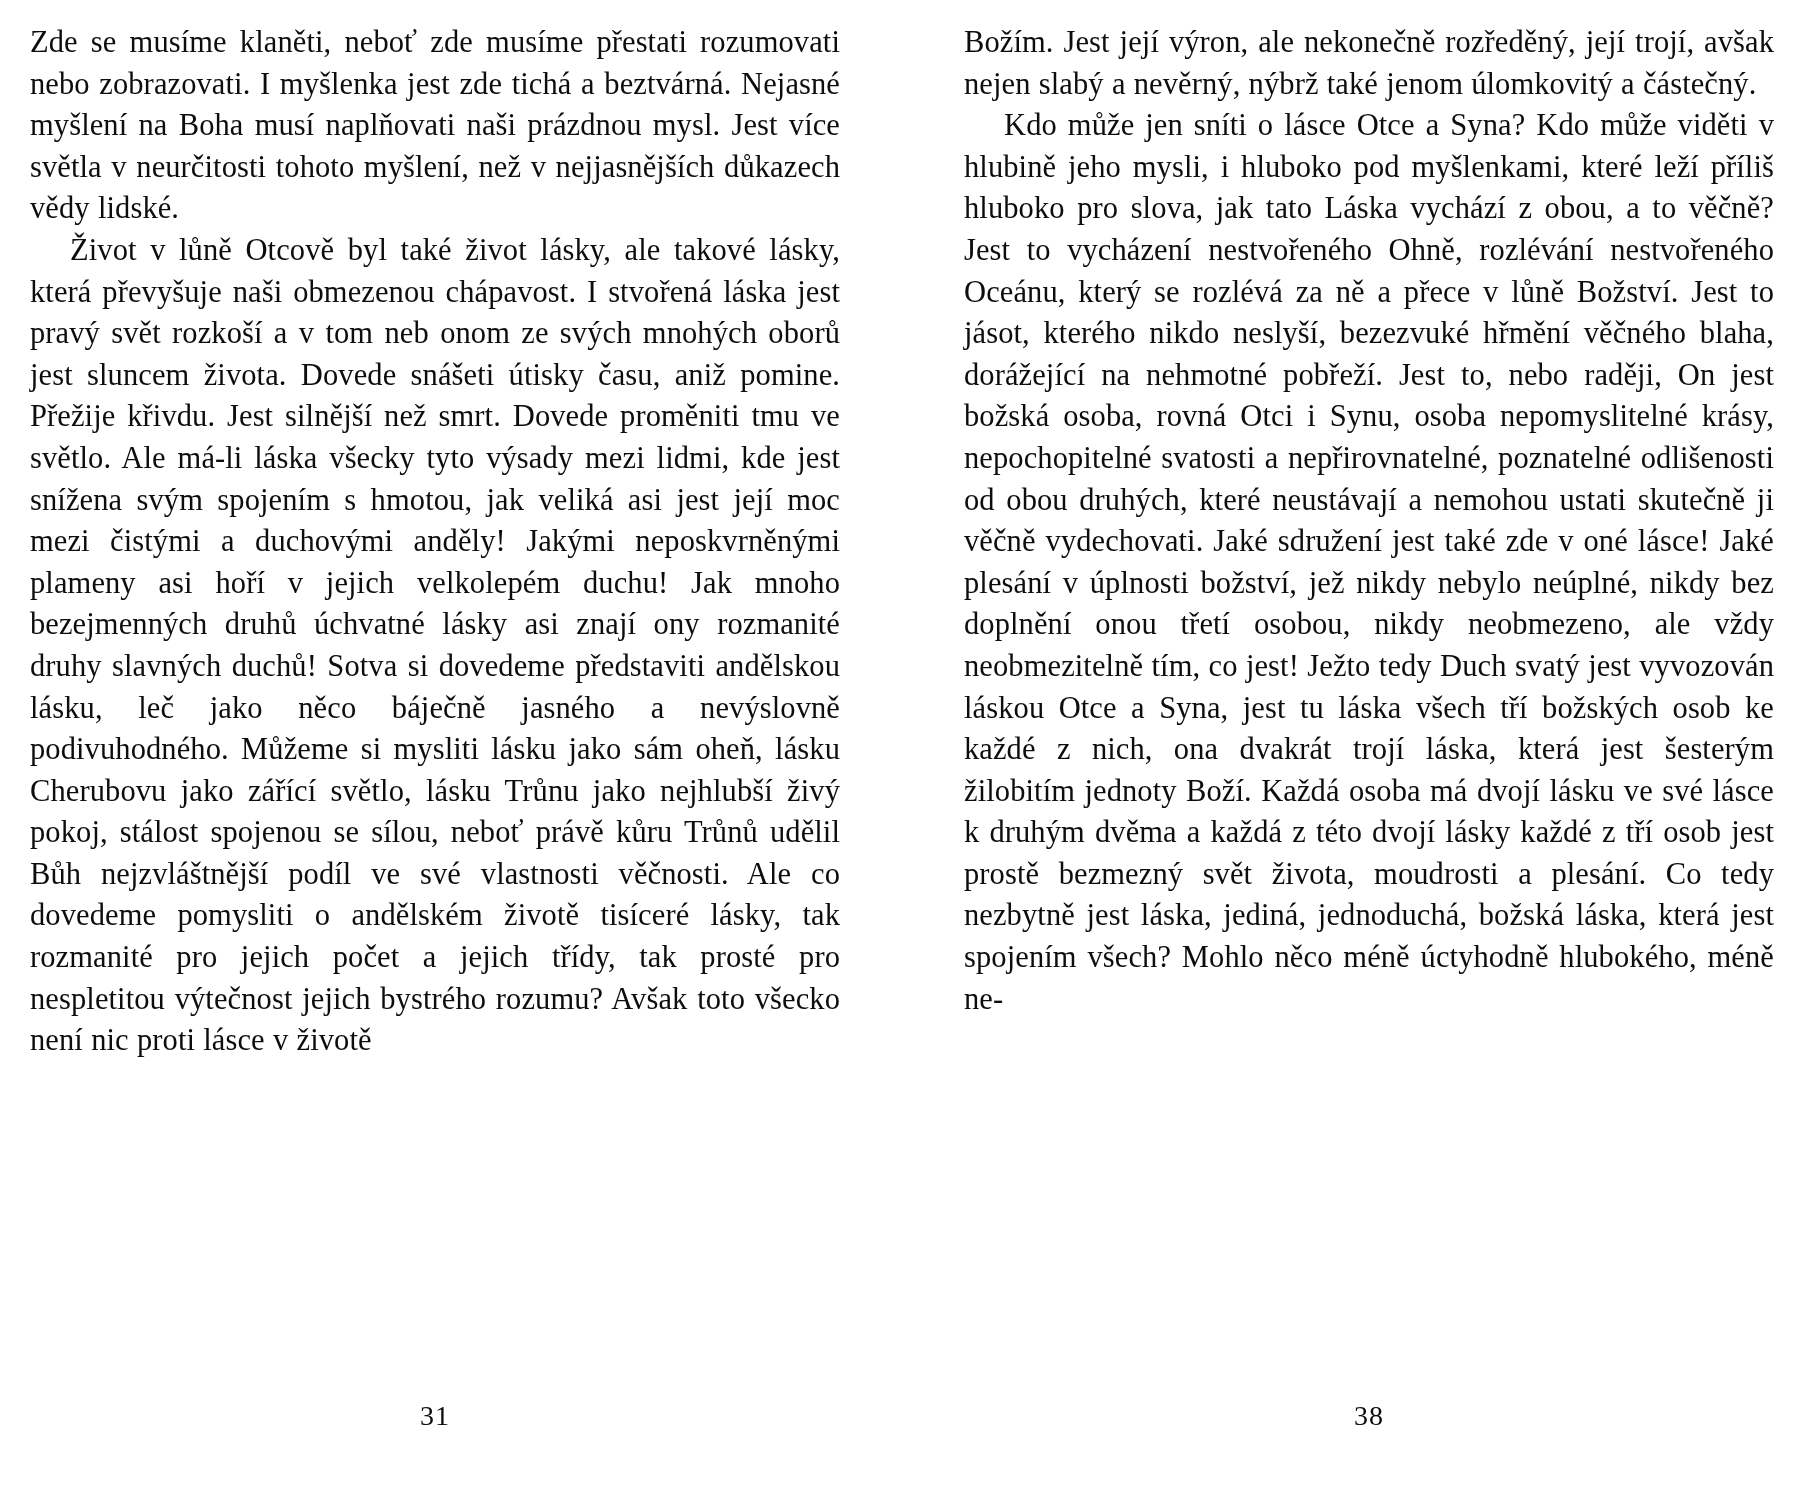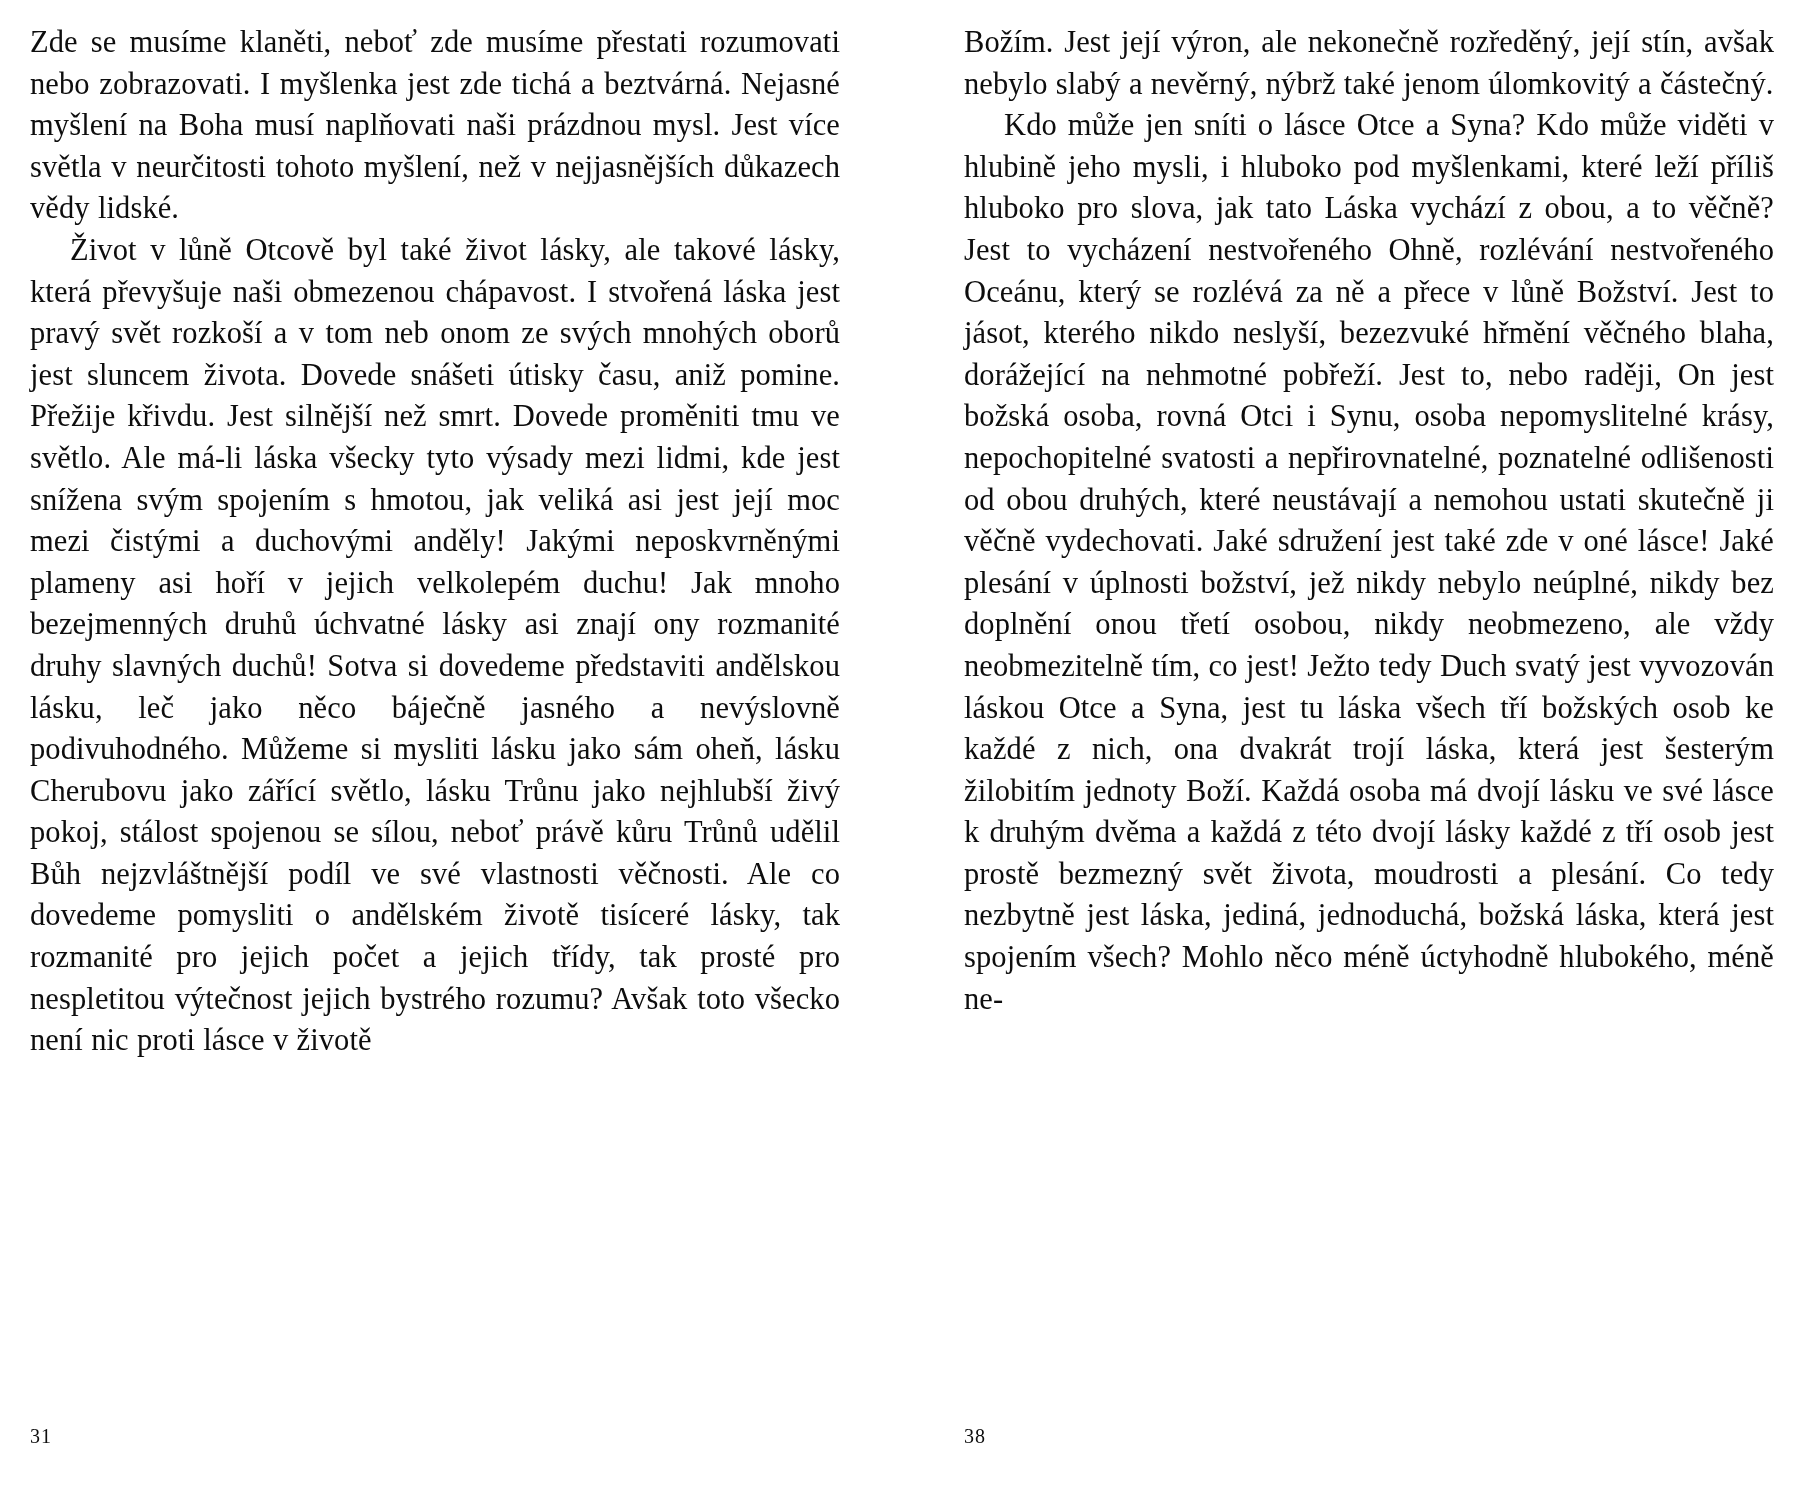--- a/index.html
+++ b/index.html
@@ -45,25 +45,25 @@
     hyphens: none;
   }
   .textblock p {
     margin: 0;
   }
   .textblock p.indent {
     text-indent: 40px;
   }
   .folio {
     position: absolute;
-    bottom: 52px;
+    bottom: 68px;
     left: 0;
     right: 0;
-    text-align: left;
-    font-size: 20px;
+    text-align: center;
+    font-size: 28px;
     letter-spacing: 1px;
   }
   .page-left .folio { padding-right: 62px; }
   .page-right .folio { padding-left: 62px; }
   
   .textblock {
     font-weight: 400;
     letter-spacing: 0.1px;
     word-spacing: 0.5px;
   }
@@ -76,19 +76,19 @@
   <div class="page page-left">
     <div class="textblock">
       <p>Zde se musíme klaněti, neboť zde musíme přestati rozumovati nebo zobrazovati. I myšlenka jest zde tichá a beztvárná. Nejasné myšlení na Boha musí naplňovati naši prázdnou mysl. Jest více světla v neurčitosti tohoto myšlení, než v nejjasnějších důkazech vědy lidské.</p>
       <p class="indent">Život v lůně Otcově byl také život lásky, ale takové lásky, která převyšuje naši obmezenou chápavost. I stvořená láska jest pravý svět rozkoší a v tom neb onom ze svých mnohých oborů jest sluncem života. Dovede snášeti útisky času, aniž pomine. Přežije křivdu. Jest silnější než smrt. Dovede proměniti tmu ve světlo. Ale má-li láska všecky tyto výsady mezi lidmi, kde jest snížena svým spojením s hmotou, jak veliká asi jest její moc mezi čistými a duchovými anděly! Jakými neposkvrněnými plameny asi hoří v jejich velkolepém duchu! Jak mnoho bezejmenných druhů úchvatné lásky asi znají ony rozmanité druhy slavných duchů! Sotva si dovedeme představiti andělskou lásku, leč jako něco báječně jasného a nevýslovně podivuhodného. Můžeme si mysliti lásku jako sám oheň, lásku Cherubovu jako zářící světlo, lásku Trůnu jako nejhlubší živý pokoj, stálost spojenou se sílou, neboť právě kůru Trůnů udělil Bůh nejzvláštnější podíl ve své vlastnosti věčnosti. Ale co dovedeme pomysliti o andělském životě tisíceré lásky, tak rozmanité pro jejich počet a jejich třídy, tak prosté pro nespletitou výtečnost jejich bystrého rozumu? Avšak toto všecko není nic proti lásce v životě</p>
     </div>
     <div class="folio">31</div>
   </div>
 
   <div class="page page-right">
     <div class="textblock">
-      <p>Božím. Jest její výron, ale nekonečně rozředěný, její stín, avšak nebylo slabý a nevěrný, nýbrž také jenom úlomkovitý a částečný.</p>
+      <p>Božím. Jest její výron, ale nekonečně rozředěný, její trojí, avšak nejen slabý a nevěrný, nýbrž také jenom úlomkovitý a částečný.</p>
       <p class="indent">Kdo může jen sníti o lásce Otce a Syna? Kdo může viděti v hlubině jeho mysli, i hluboko pod myšlenkami, které leží příliš hluboko pro slova, jak tato Láska vychází z obou, a to věčně? Jest to vycházení nestvořeného Ohně, rozlévání nestvořeného Oceánu, který se rozlévá za ně a přece v lůně Božství. Jest to jásot, kterého nikdo neslyší, bezezvuké hřmění věčného blaha, dorážející na nehmotné pobřeží. Jest to, nebo raději, On jest božská osoba, rovná Otci i Synu, osoba nepomyslitelné krásy, nepochopitelné svatosti a nepřirovnatelné, poznatelné odlišenosti od obou druhých, které neustávají a nemohou ustati skutečně ji věčně vydechovati. Jaké sdružení jest také zde v oné lásce! Jaké plesání v úplnosti božství, jež nikdy nebylo neúplné, nikdy bez doplnění onou třetí osobou, nikdy neobmezeno, ale vždy neobmezitelně tím, co jest! Ježto tedy Duch svatý jest vyvozován láskou Otce a Syna, jest tu láska všech tří božských osob ke každé z nich, ona dvakrát trojí láska, která jest šesterým žilobitím jednoty Boží. Každá osoba má dvojí lásku ve své lásce k druhým dvěma a každá z této dvojí lásky každé z tří osob jest prostě bezmezný svět života, moudrosti a plesání. Co tedy nezbytně jest láska, jediná, jednoduchá, božská láska, která jest spojením všech? Mohlo něco méně úctyhodně hlubokého, méně ne-</p>
     </div>
     <div class="folio">38</div>
   </div>
 
 </div>
 
 </body></html>

